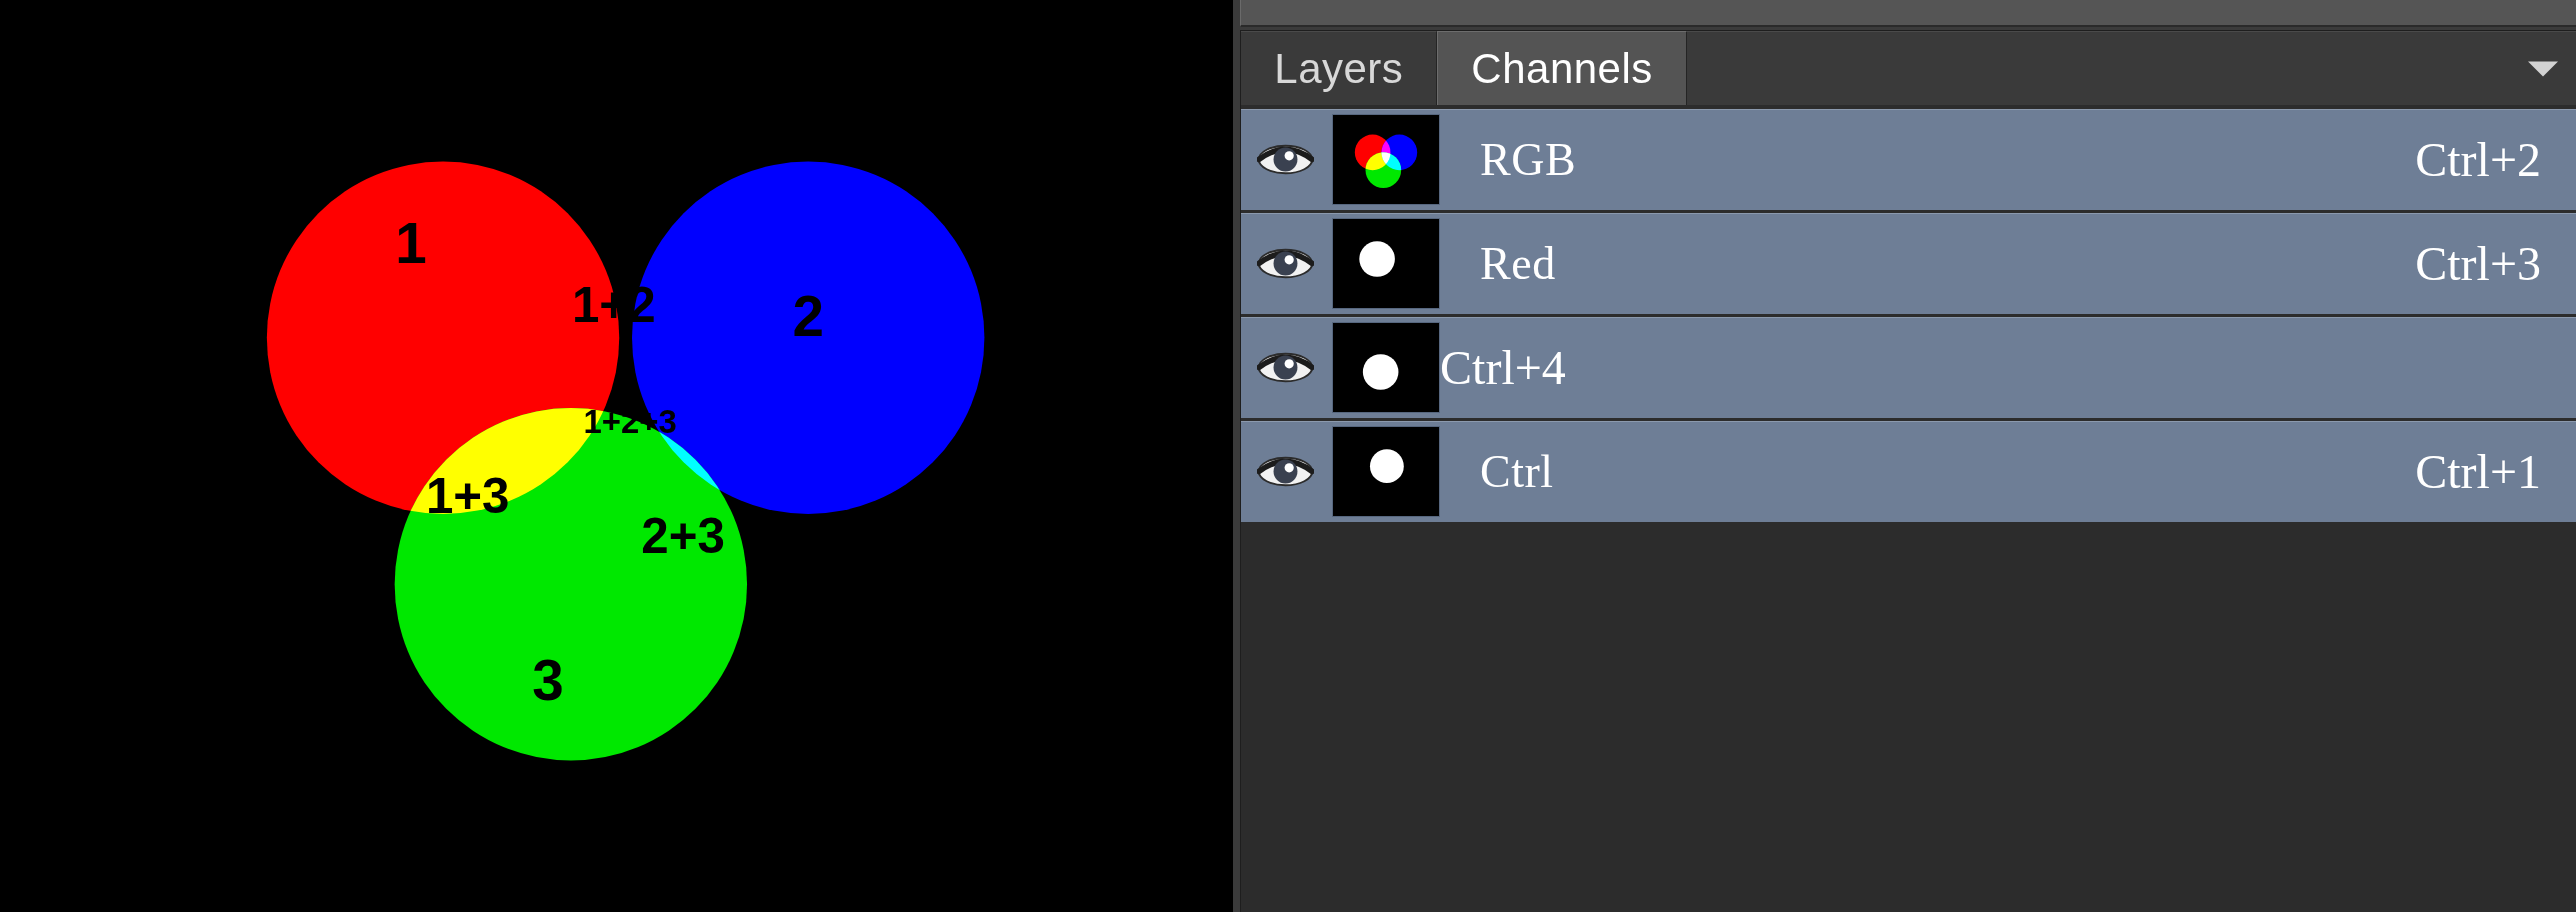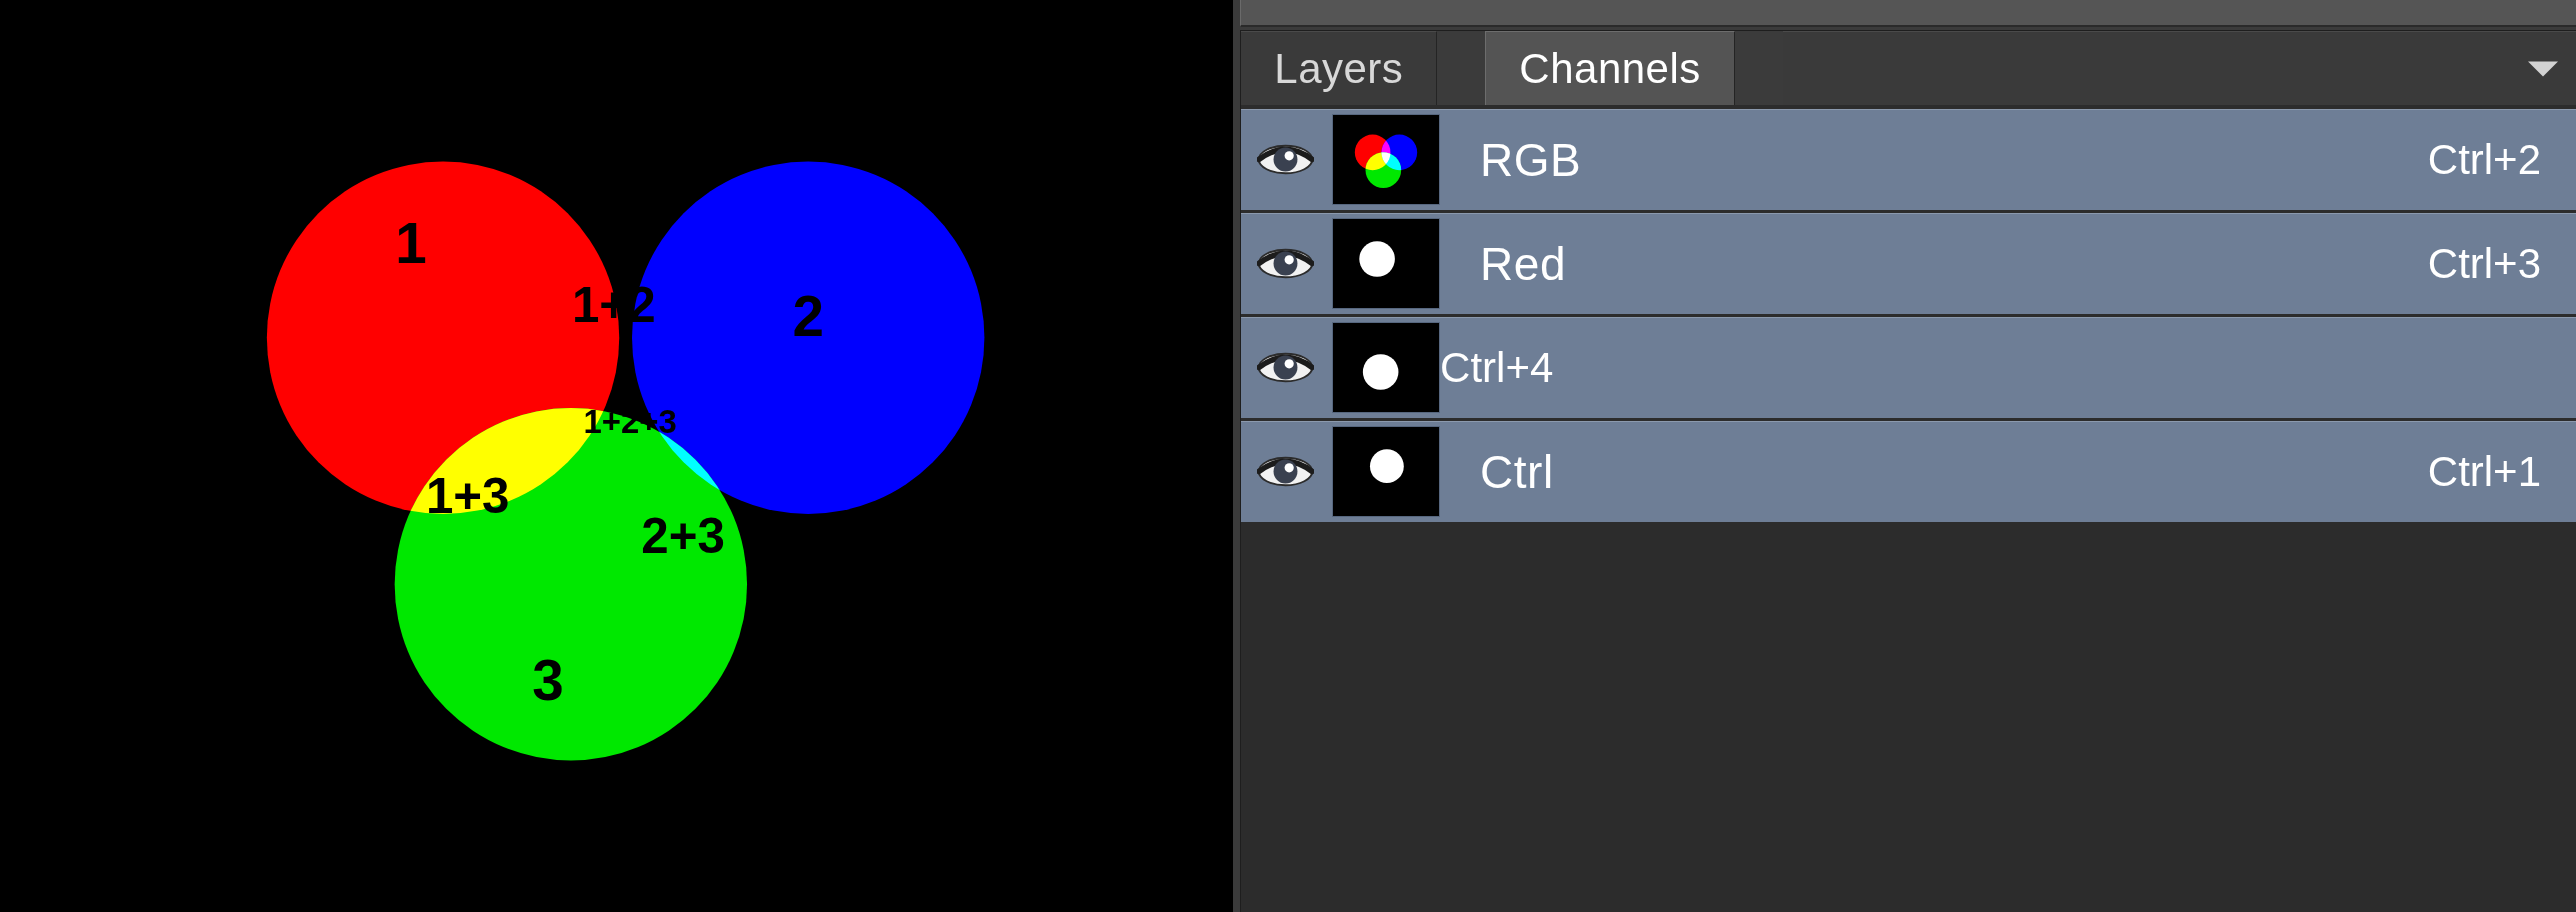--- a/index.html
+++ b/index.html
@@ -64,21 +64,20 @@
     position: absolute;
     left: 7.3px; top: 30px;
     right: 0px;
     height: 75px;
     background: #3b3b3b;
     border-top: 1.8px solid #1e1e1e;
     border-left: 1.8px solid #1e1e1e;
     box-sizing: border-box;
     display: flex;
     align-items: stretch;
-    gap: 48px;
   }
   .tab {
     position: relative;
     display: flex;
     align-items: center;
     justify-content: center;
     padding: 0 33px;
     background: #3a3a3a;
     border-right: 1.8px solid #242424;
     border-top: 1.8px solid #4a4a4a;
@@ -128,20 +127,21 @@
   .channel-row {
     position: relative;
     height: 104px;
     background: #6e7e96;
     border-bottom: 3.7px solid #2c2c2c;
     border-top: 0.9px solid #8b99ad;
     display: flex;
     align-items: center;
     box-sizing: border-box;
     cursor: default;
+    font-family: Liberation Serif, serif;
   }
   .eye-cell {
     width: 89px;
     display: flex;
     align-items: center;
     justify-content: center;
     flex: 0 0 89px;
     cursor: pointer;
   }
   .thumb-cell {
@@ -163,21 +163,21 @@
     flex: 1;
     margin-left: 40px;
     color: #ffffff;
     font-size: 46px;
     letter-spacing: 0.5px;
     white-space: nowrap;
   }
   .ch-short {
     margin-right: 35px;
     color: #ffffff;
-    font-size: 42px;
+    font-size: 48px;
     white-space: nowrap;
   }
 </style>
 </head>
 <body>
 
 <div id="canvas-area">
   <svg id="venn-svg" viewBox="0 0 1350 999">
     <defs>
       <clipPath id="clipR">

